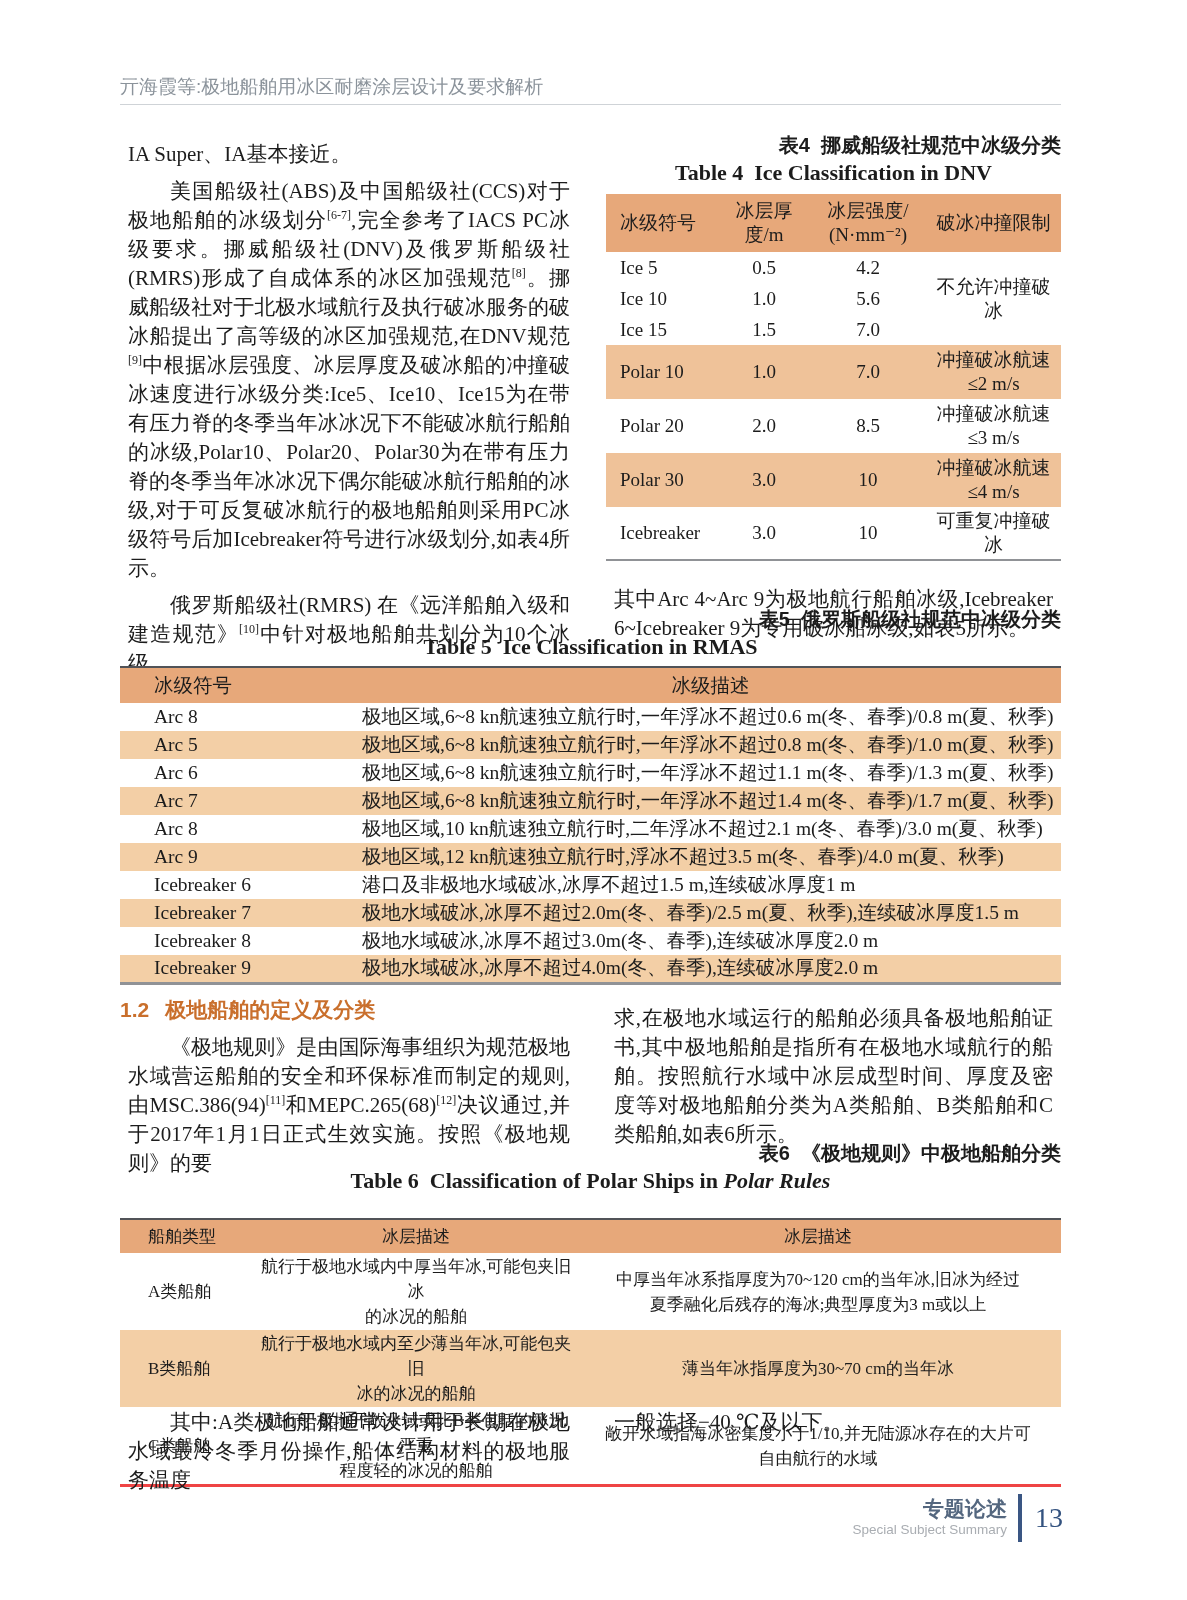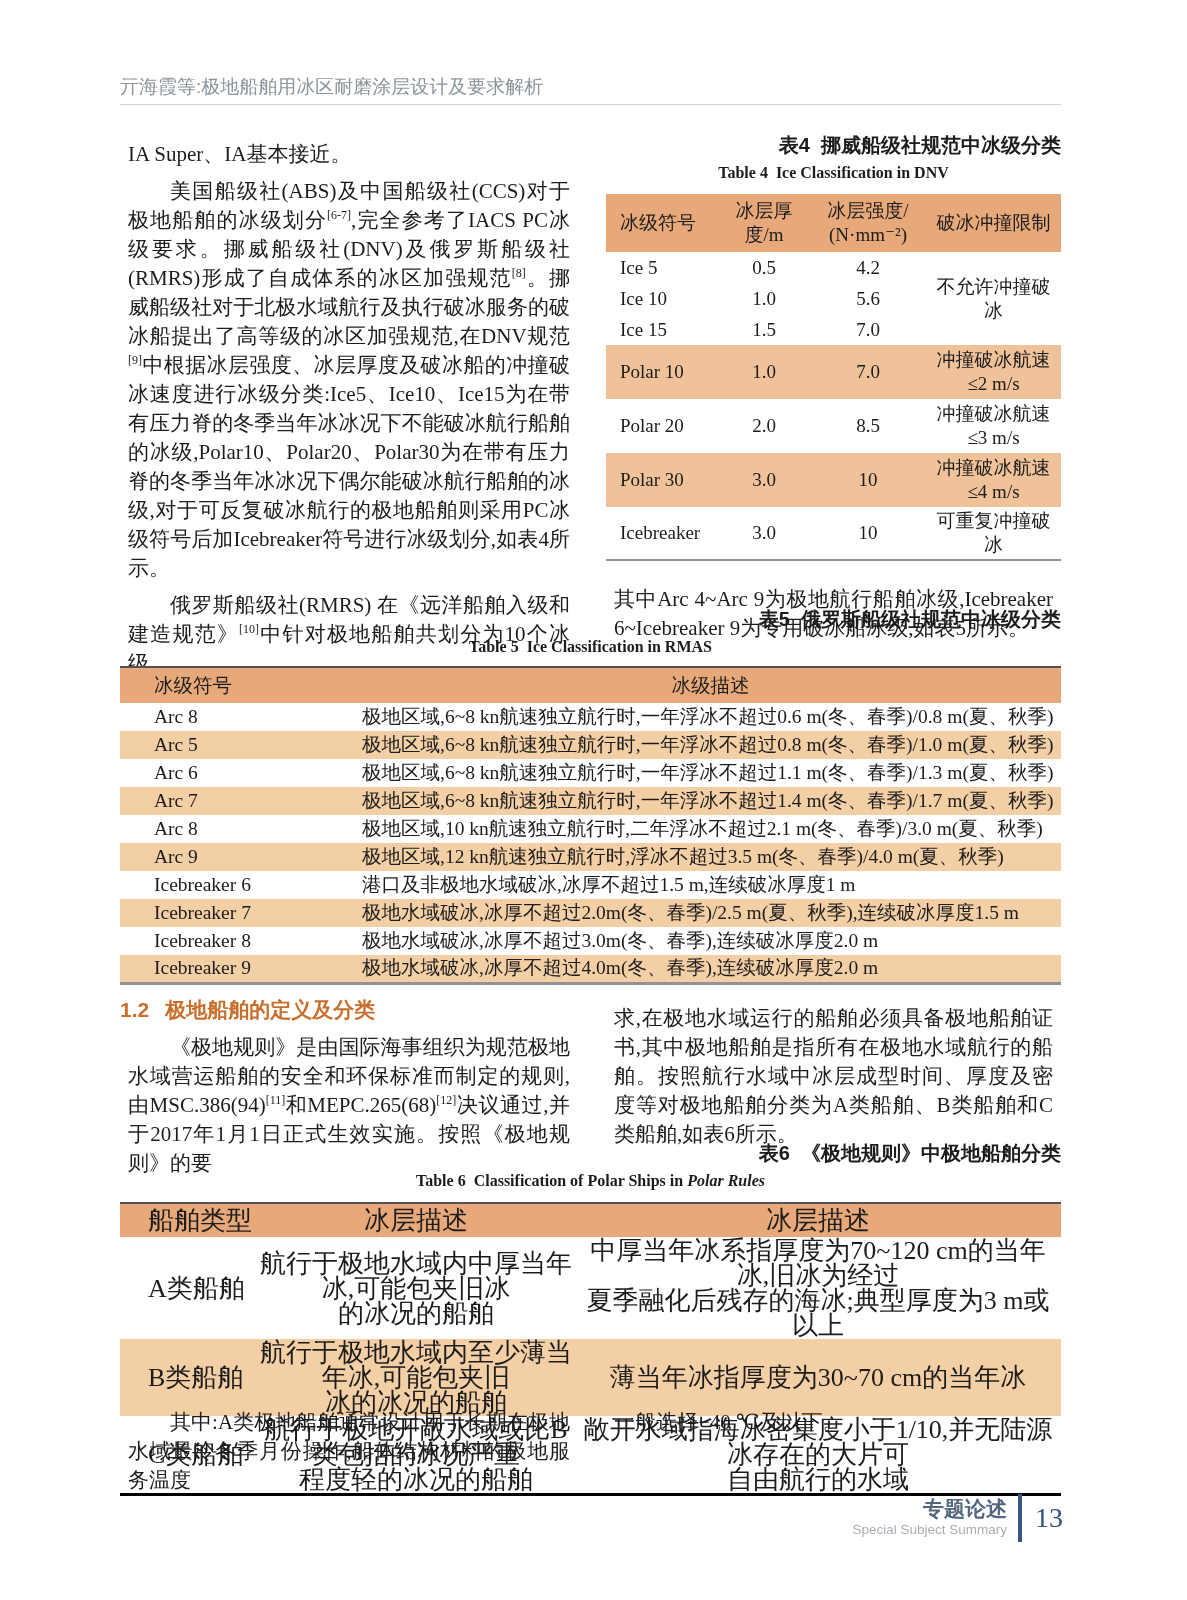--- a/index.html
+++ b/index.html
@@ -14,21 +14,21 @@
   .row3{position:absolute;top:1400px;left:120px;width:941px;display:flex;}
   .col-left{width:458px;margin-right:28px;flex:none;}
   .col-right{width:455px;flex:none;}
 
   .body-text{margin:8px;font-size:21px;line-height:29px;text-align:justify;}
   .indent{text-indent:2em;}
   sup{font-size:12px;vertical-align:super;line-height:0;}
 
   .caption-cn{font-family:"Liberation Sans","DejaVu Sans",sans-serif;font-weight:bold;
         font-size:20px;text-align:right;white-space:pre-wrap;line-height:26px;}
-  .caption-en{font-weight:bold;font-size:16px;text-align:center;white-space:pre-wrap;
+  .caption-en{font-weight:bold;font-size:22px;text-align:center;white-space:pre-wrap;
         line-height:26px;margin-top:2px;}
 
   table{border-collapse:collapse;width:100%;}
   th,td{font-weight:normal;vertical-align:middle;}
   tr.shade4{background:#efc299;}
   tr.shade{background:#f3cfa6;}
   thead tr{background:#e7a87a;}
 
   
   .t4{margin-top:8px;font-size:19px;border-bottom:2px solid #909296;}
@@ -50,21 +50,21 @@
   .t5 .desc{text-align:left;}
   .t5 th.desc{text-align:center;padding-left:0;}
 
   
   .sec-heading{font-family:"Liberation Sans","DejaVu Sans",sans-serif;font-weight:bold;
         font-size:21px;color:#c96f2c;margin:0 0 9px 0;}
   .sec-heading .num{margin-right:16px;}
 
   
   .tbl6-block{position:absolute;top:1140px;left:120px;width:941px;}
-  .t6{margin-top:8px;font-size:26px;border-top:2px solid #515358;border-bottom:3px solid #000000;}
+  .t6{margin-top:24px;font-size:17px;border-top:2px solid #515358;border-bottom:3px solid #ef4444;}
   .t6 th,.t6 td{text-align:center;white-space:pre-line;line-height:25px;}
   .t6 thead tr{height:34px;}
   .t6 tbody tr{height:52px;}
   .t6 .c1{width:108px;text-align:left;padding-left:28px;}
   .t6 .c2{width:318px;}
 
   
   .footer{position:absolute;top:1494px;right:124px;display:flex;align-items:center;}
   .footer-text{text-align:right;margin-right:11px;}
   .footer-cn{font-family:"Liberation Sans","DejaVu Sans",sans-serif;font-weight:bold;

